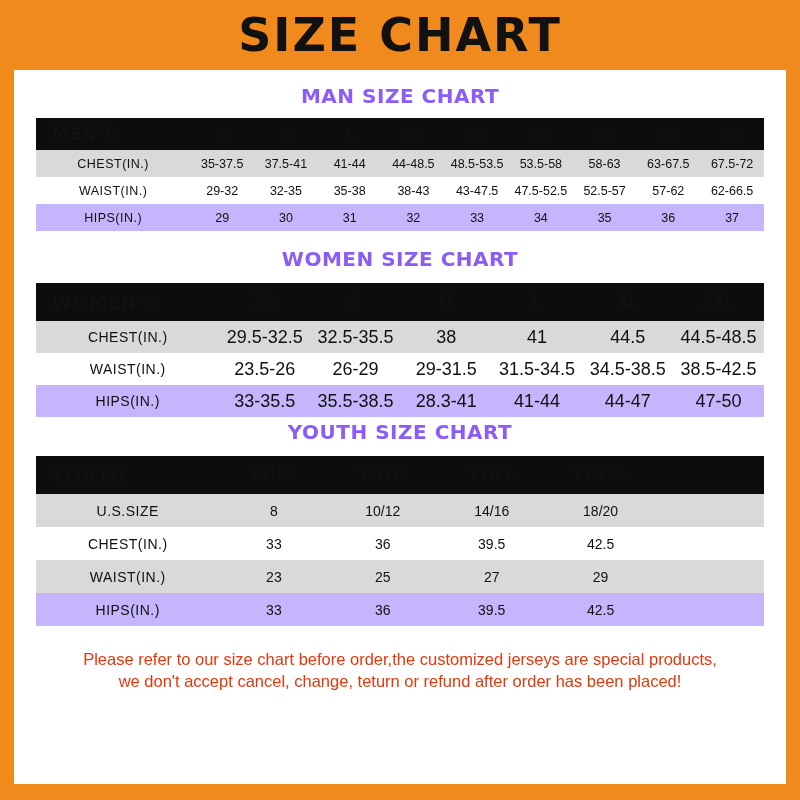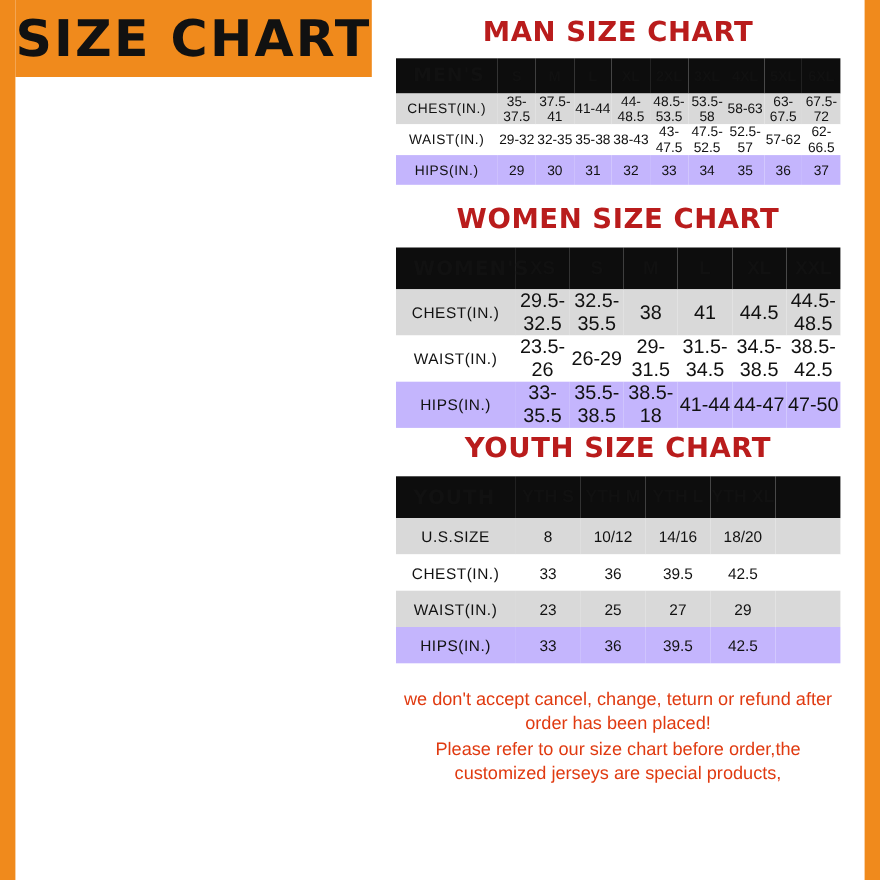--- a/index.html
+++ b/index.html
@@ -15,21 +15,21 @@
   }
   .page {
     width: 800px;
     height: 800px;
     position: relative;
     background: #ffffff;
     box-sizing: border-box;
     border-left: 14px solid #f08a1c;
     border-right: 14px solid #f08a1c;
     display: flex;
-    flex-direction: row;
+    flex-direction: column;
   }
   .banner {
     background: #f08a1c;
     height: 70px;
     display: flex;
     align-items: center;
     justify-content: center;
     flex: 0 0 auto;
   }
   .banner-title {
@@ -44,22 +44,22 @@
   .content {
     flex: 1 1 auto;
     padding: 0 22px;
     box-sizing: border-box;
     display: flex;
     flex-direction: column;
   }
   .section-title {
     font-family: "DejaVu Sans", sans-serif;
     font-weight: bold;
-    font-size: 25px;
-    color: #b91c1c;
+    font-size: 20px;
+    color: #8b5cf6;
     text-align: center;
     letter-spacing: 0.5px;
   }
   .t1 { margin-top: 14px; margin-bottom: 10px; }
   .t2 { margin-top: 16px; margin-bottom: 12px; }
   .t3 { margin-top: 3px; margin-bottom: 12px; }
 
   table.size-table {
     width: 100%;
     border-collapse: collapse;
@@ -230,21 +230,21 @@
           <td>26-29</td>
           <td>29-31.5</td>
           <td>31.5-34.5</td>
           <td>34.5-38.5</td>
           <td>38.5-42.5</td>
         </tr>
         <tr class="band-mid">
           <td class="rowhead">HIPS(IN.)</td>
           <td>33-35.5</td>
           <td>35.5-38.5</td>
-          <td>38.5-18</td>
+          <td>28.3-41</td>
           <td>41-44</td>
           <td>44-47</td>
           <td>47-50</td>
         </tr>
       </tbody>
     </table>
 
     <div class="section-title t3">YOUTH SIZE CHART</div>
 
     <table class="size-table youth-table">
@@ -288,20 +288,20 @@
           <td>33</td>
           <td>36</td>
           <td>39.5</td>
           <td>42.5</td>
           <td></td>
         </tr>
       </tbody>
     </table>
 
     <div class="footer-note">
+      <span class="line">Please refer to our size chart before order,the customized jerseys are special products,</span>
       <span class="line">we don't accept cancel, change, teturn or refund after order has been placed!</span>
-      <span class="line">Please refer to our size chart before order,the customized jerseys are special products,</span>
     </div>
 
   </div>
 
   <div class="bottom-bar"></div>
 </div>
 
 </body></html>

